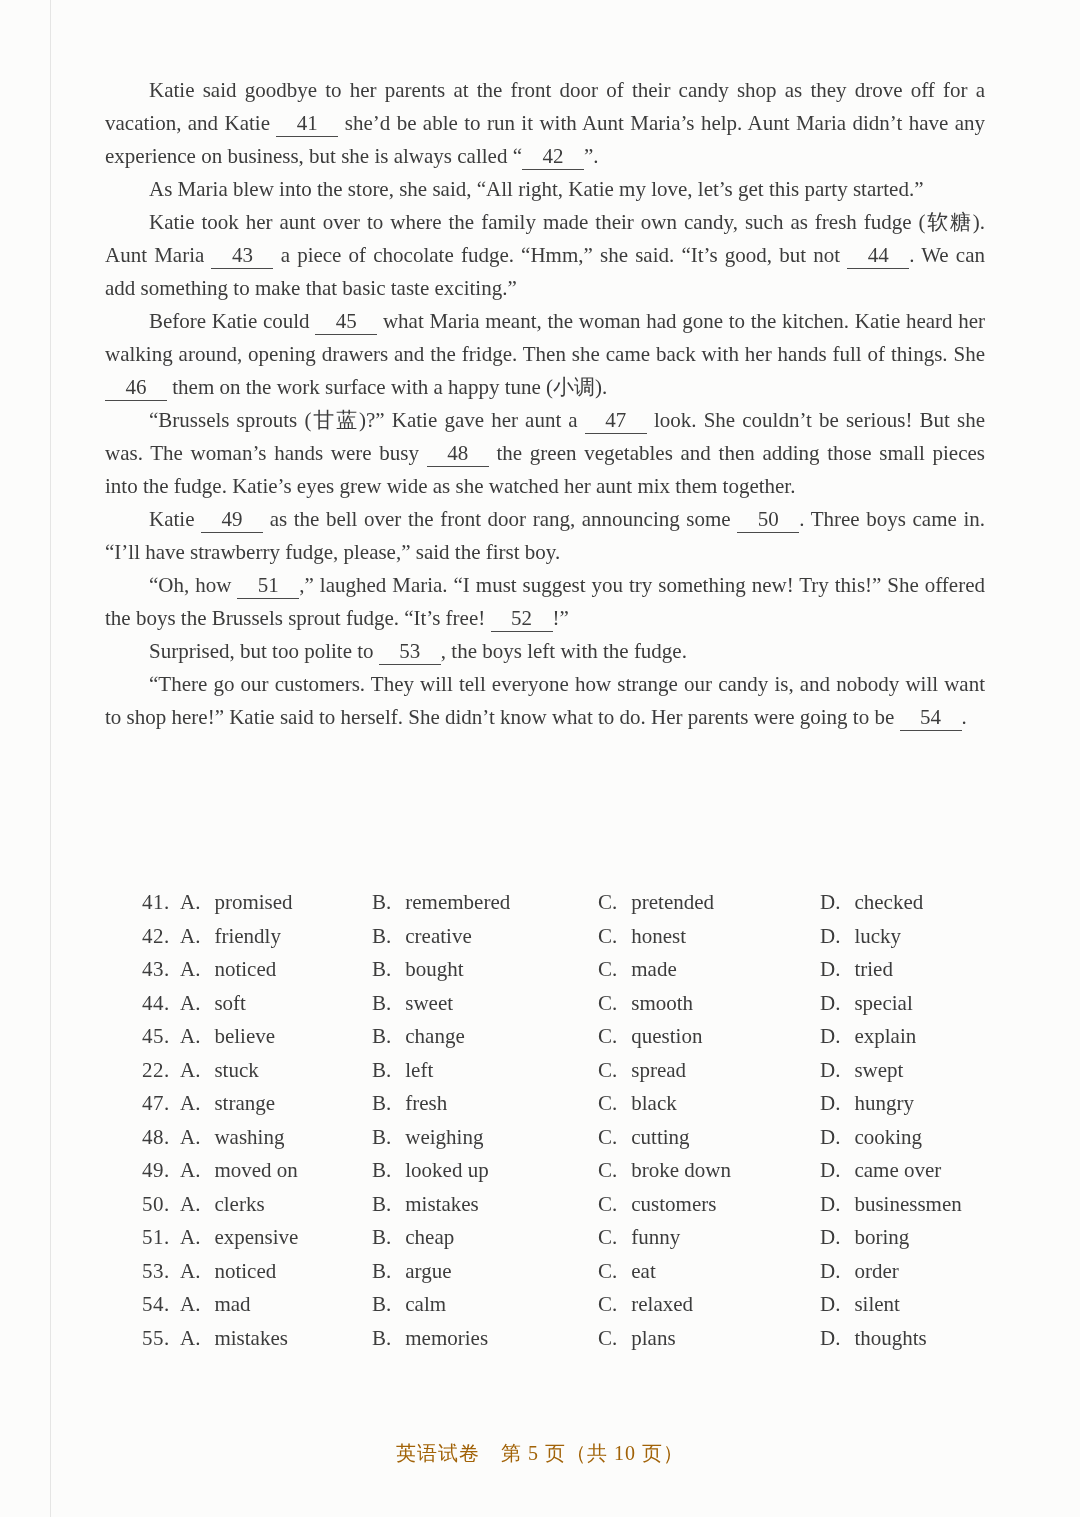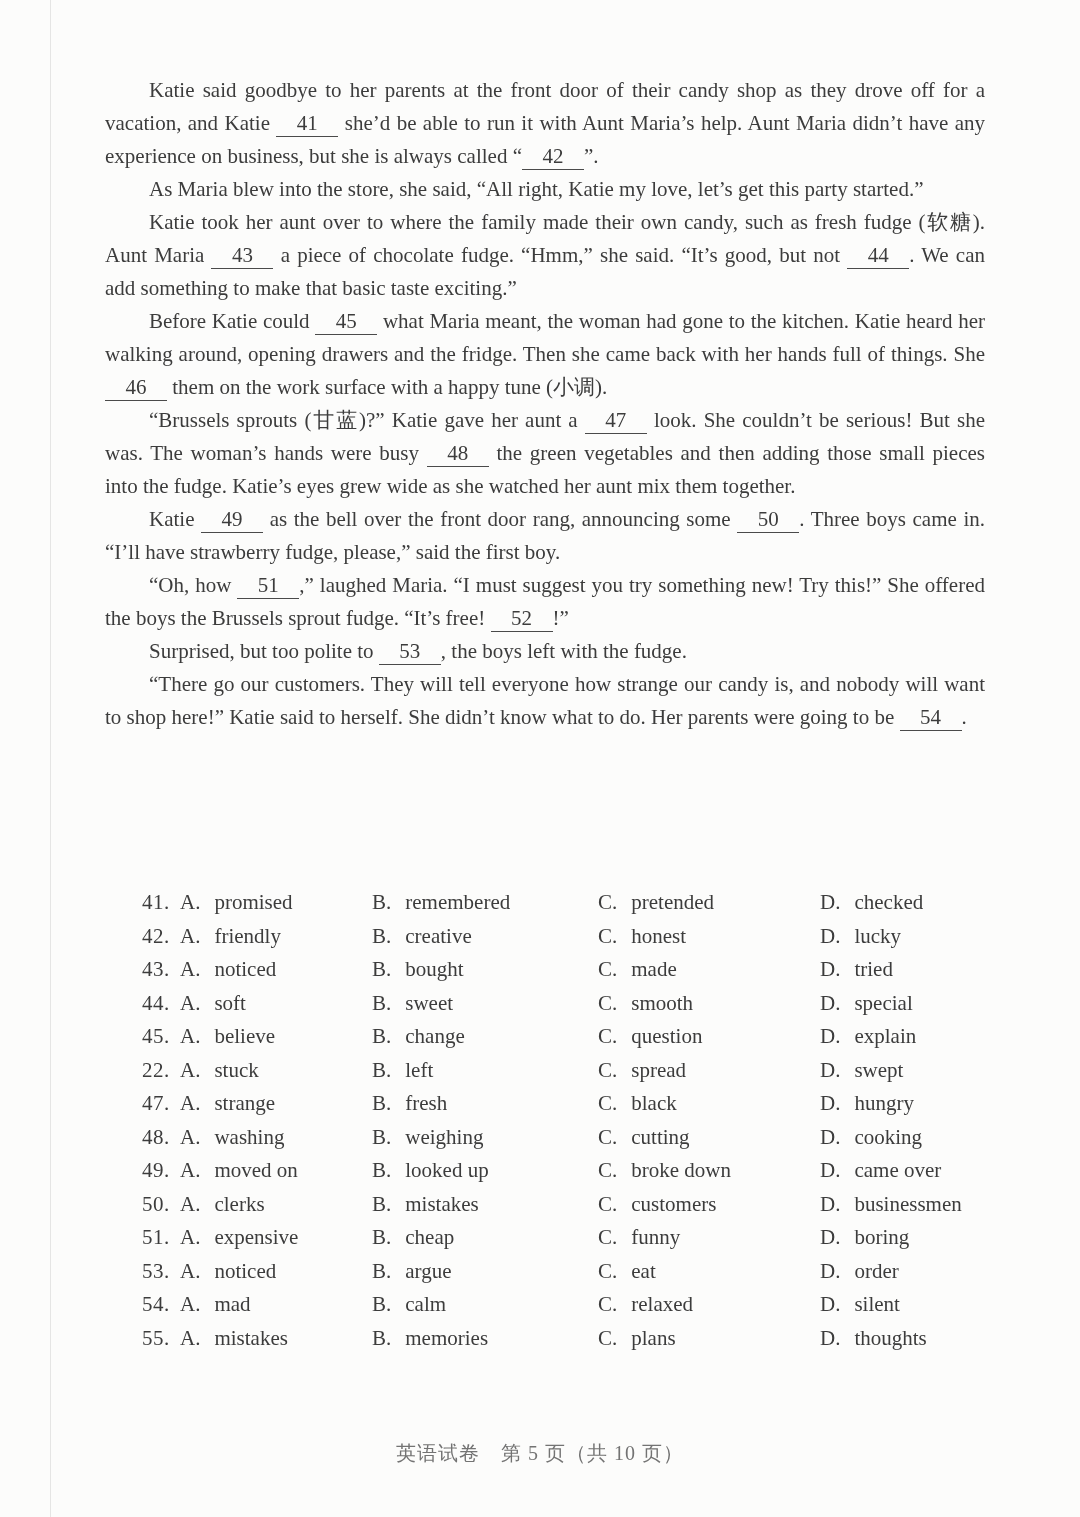--- a/index.html
+++ b/index.html
@@ -68,21 +68,21 @@
   .opt-label {
     margin-right: 14px;
   }
   .footer {
     position: absolute;
     top: 1440px;
     left: 0;
     width: 100%;
     text-align: center;
     font-size: 20px;
-    color: #737373;
+    color: #a16207;
     letter-spacing: 1px;
   }
 </style>
 </head>
 <body>
 
 <div class="sheet">
   <div class="scan-line"></div>
   <div class="passage">
       <p>Katie said goodbye to her parents at the front door of their candy shop as they drove off for a vacation, and Katie <span class="blank">41</span> she’d be able to run it with Aunt Maria’s help. Aunt Maria didn’t have any experience on business, but she is always called “<span class="blank">42</span>”.</p>

